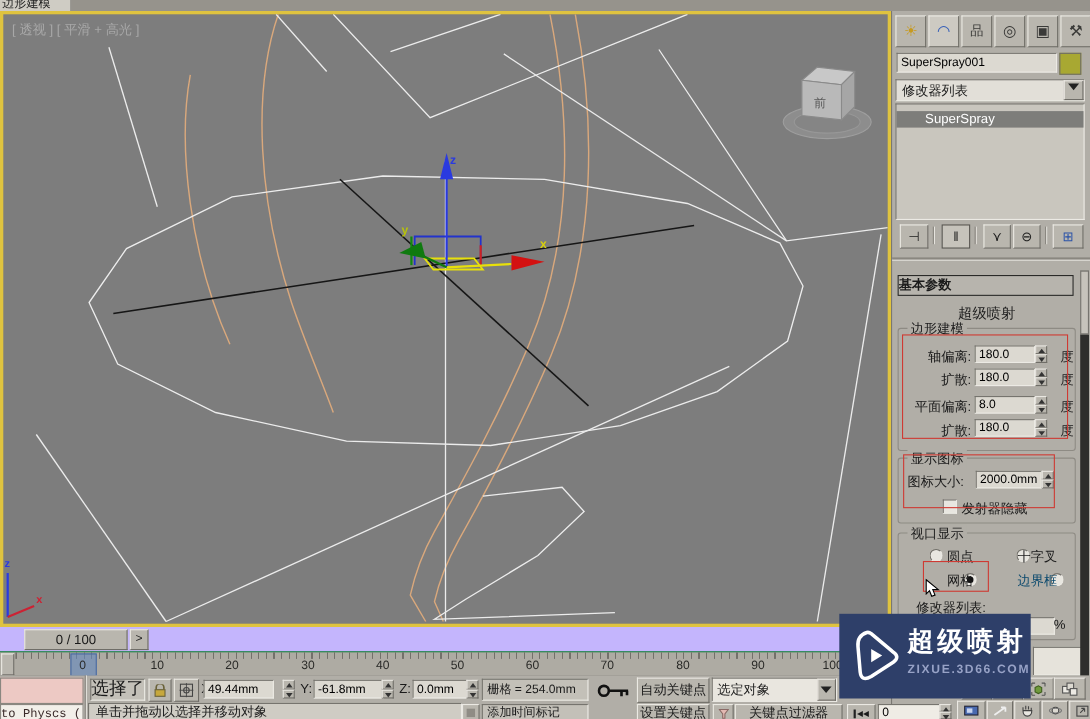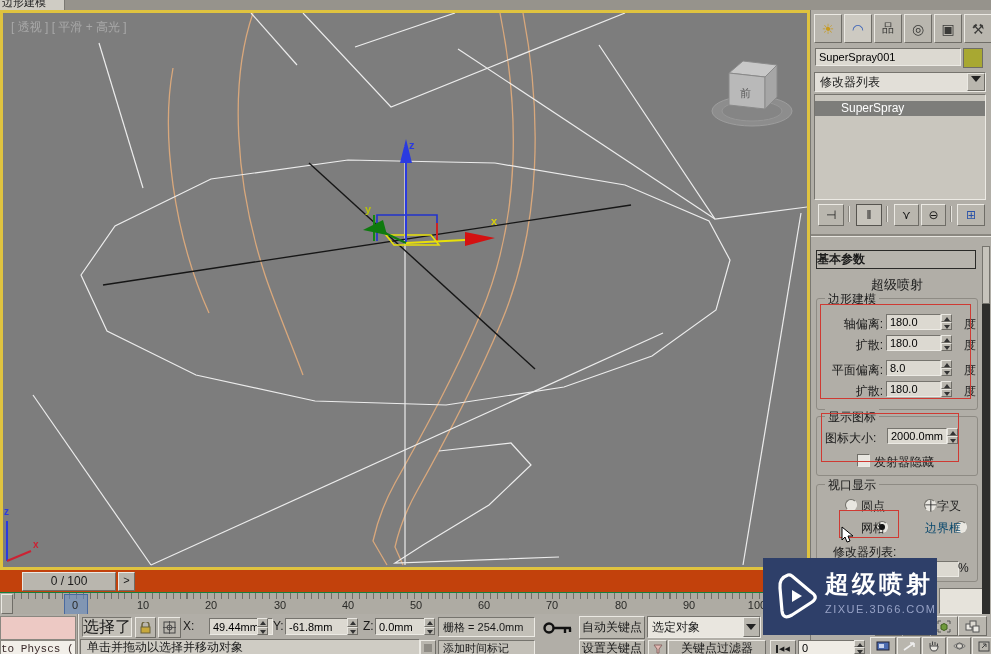--- a/index.html
+++ b/index.html
@@ -24,21 +24,21 @@
     border:1px solid;border-color:#6f6d67 #eceae4 #eceae4 #6f6d67;position:relative;vertical-align:-1px;}
   .radio.sel::after{content:"";position:absolute;left:2px;top:2px;width:6px;height:6px;border-radius:50%;background:#111;}
   .cb{display:inline-block;width:11px;height:11px;background:#e8e6e0;
     border:1px solid;border-color:#6f6d67 #eceae4 #eceae4 #6f6d67;vertical-align:-2px;}
   .dis{color:#0c4a6e;}
   .tabbtn{width:26px;height:27px;display:flex;align-items:center;justify-content:center;font-size:14px;color:#3a3a38;}
   .navbtn{display:flex;align-items:center;justify-content:center;}
   .vsep{position:absolute;width:1px;background:#8a8780;box-shadow:1px 0 0 #e6e4de;}
   .ticklbl{position:absolute;top:6px;transform:translateX(-50%);font-size:11px;color:#2a2a28;}
   .wm-title{font-weight:bold;font-size:24px;color:#fff;letter-spacing:3px;line-height:26px;}
-  .wm-url{font-size:11px;color:#97a2c6;letter-spacing:1.5px;text-transform:uppercase;}
+  .wm-url{font-size:11px;color:#97a2c6;letter-spacing:1.5px;text-transform:uppercase;font-weight:bold;}
 </style>
 </head>
 <body>
 
 <div class="screen">
 
   <div class="abs" style="left:0;top:0;width:991px;height:10px;background:#96938c;overflow:hidden;">
     <div class="abs" style="left:0;top:0;width:64px;height:10px;background:#cfccc4;border-right:1px solid #7a7872;overflow:hidden;">
       <span style="position:absolute;left:2px;top:-5px;font-size:11px;color:#222;">边形建模</span>
     </div>
@@ -264,21 +264,21 @@
     <svg class="abs" style="left:30px;top:516px;z-index:40;" width="16" height="18" viewBox="0 0 16 18">
       <polygon points="1,1 1,14 4,11 6,16 9,15 7,10 12,10" fill="#fff" stroke="#000" stroke-width="1"></polygon>
     </svg>
 
     
     <div class="abs" style="left:171px;top:236px;width:8px;height:408px;background:#2e2e2c;">
       <div style="position:absolute;left:0;top:0;width:8px;height:58px;background:#c6c3bb;border:1px solid #76746e;box-sizing:border-box;"></div>
     </div>
   </div>
 
-  <div class="abs" style="left:0;top:570px;width:810px;height:22px;background:#c2410c;border-bottom:3px solid #15803d;">
+  <div class="abs" style="left:0;top:570px;width:810px;height:22px;background:#c4b5fd;border-bottom:3px solid #15803d;">
     <div class="abs raised" style="left:22px;top:2px;width:92px;height:17px;text-align:center;">
       <span style="font-size:12px;line-height:16px;">0 / 100</span>
     </div>
     <div class="abs raised" style="left:118px;top:2px;width:15px;height:17px;text-align:center;">
       <span style="font-size:11px;line-height:15px;">&gt;</span>
     </div>
   </div>
 
   <div class="abs" style="left:0;top:593px;width:810px;height:21px;background:#aeaba3;border-bottom:1px solid #7a7872;">
     <div class="abs raised" style="left:1px;top:1px;width:10px;height:18px;"></div>
@@ -316,21 +316,21 @@
         </svg>
     </div>
     <div class="abs raised navbtn" style="left:158px;top:3px;width:21px;height:19px;">
       <svg width="13" height="13" viewBox="0 0 13 13">
           <rect x="1" y="1" width="11" height="11" fill="none" stroke="#444"></rect>
           <circle cx="6.5" cy="6.5" r="2.5" fill="none" stroke="#444"></circle>
           <path d="M6.5 0 V13 M0 6.5 H13" stroke="#444" stroke-width="0.8"></path>
         </svg>
     </div>
     <span class="abs" style="left:183px;top:5px;">X:</span>
-    <input class="fld abs" style="left: 209px; top: 4px; width: 56px; height: 15px;" value="49.44mm">
+    <input class="fld abs" style="left: 185px; top: 4px; width: 56px; height: 15px;" value="49.44mm">
     <div class="spin abs" style="left:257px;top:4px;height:17px;">
         <b class="up"></b>
         <b class="dn"></b>
       </div>
     <span class="abs" style="left:273px;top:5px;">Y:</span>
     <input class="fld abs" style="left: 285px; top: 4px; width: 56px; height: 15px;" value="-61.8mm">
     <div class="spin abs" style="left:347px;top:4px;height:17px;">
         <b class="up"></b>
         <b class="dn"></b>
       </div>

